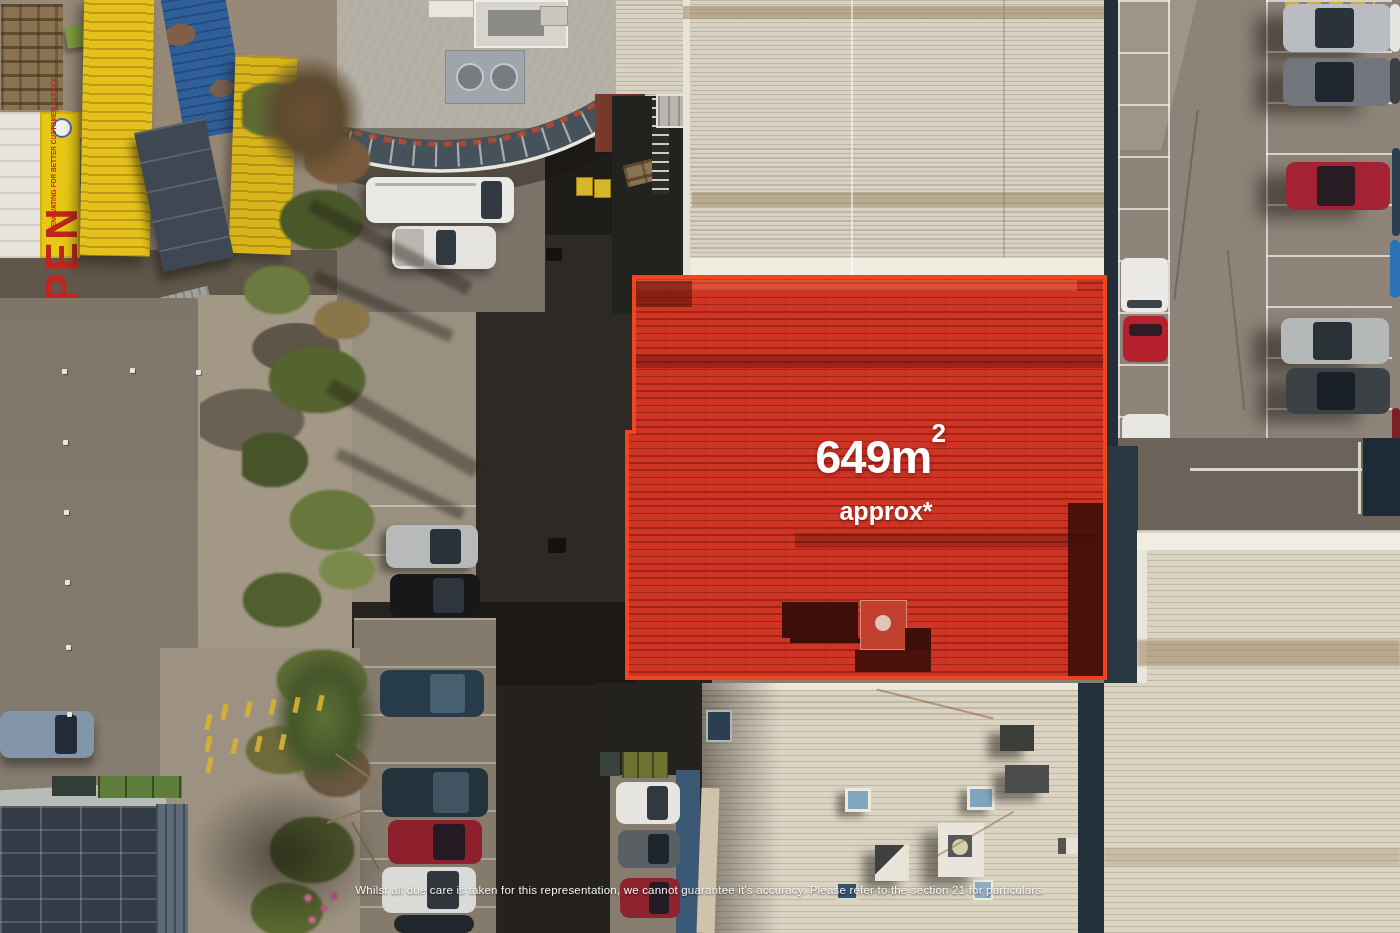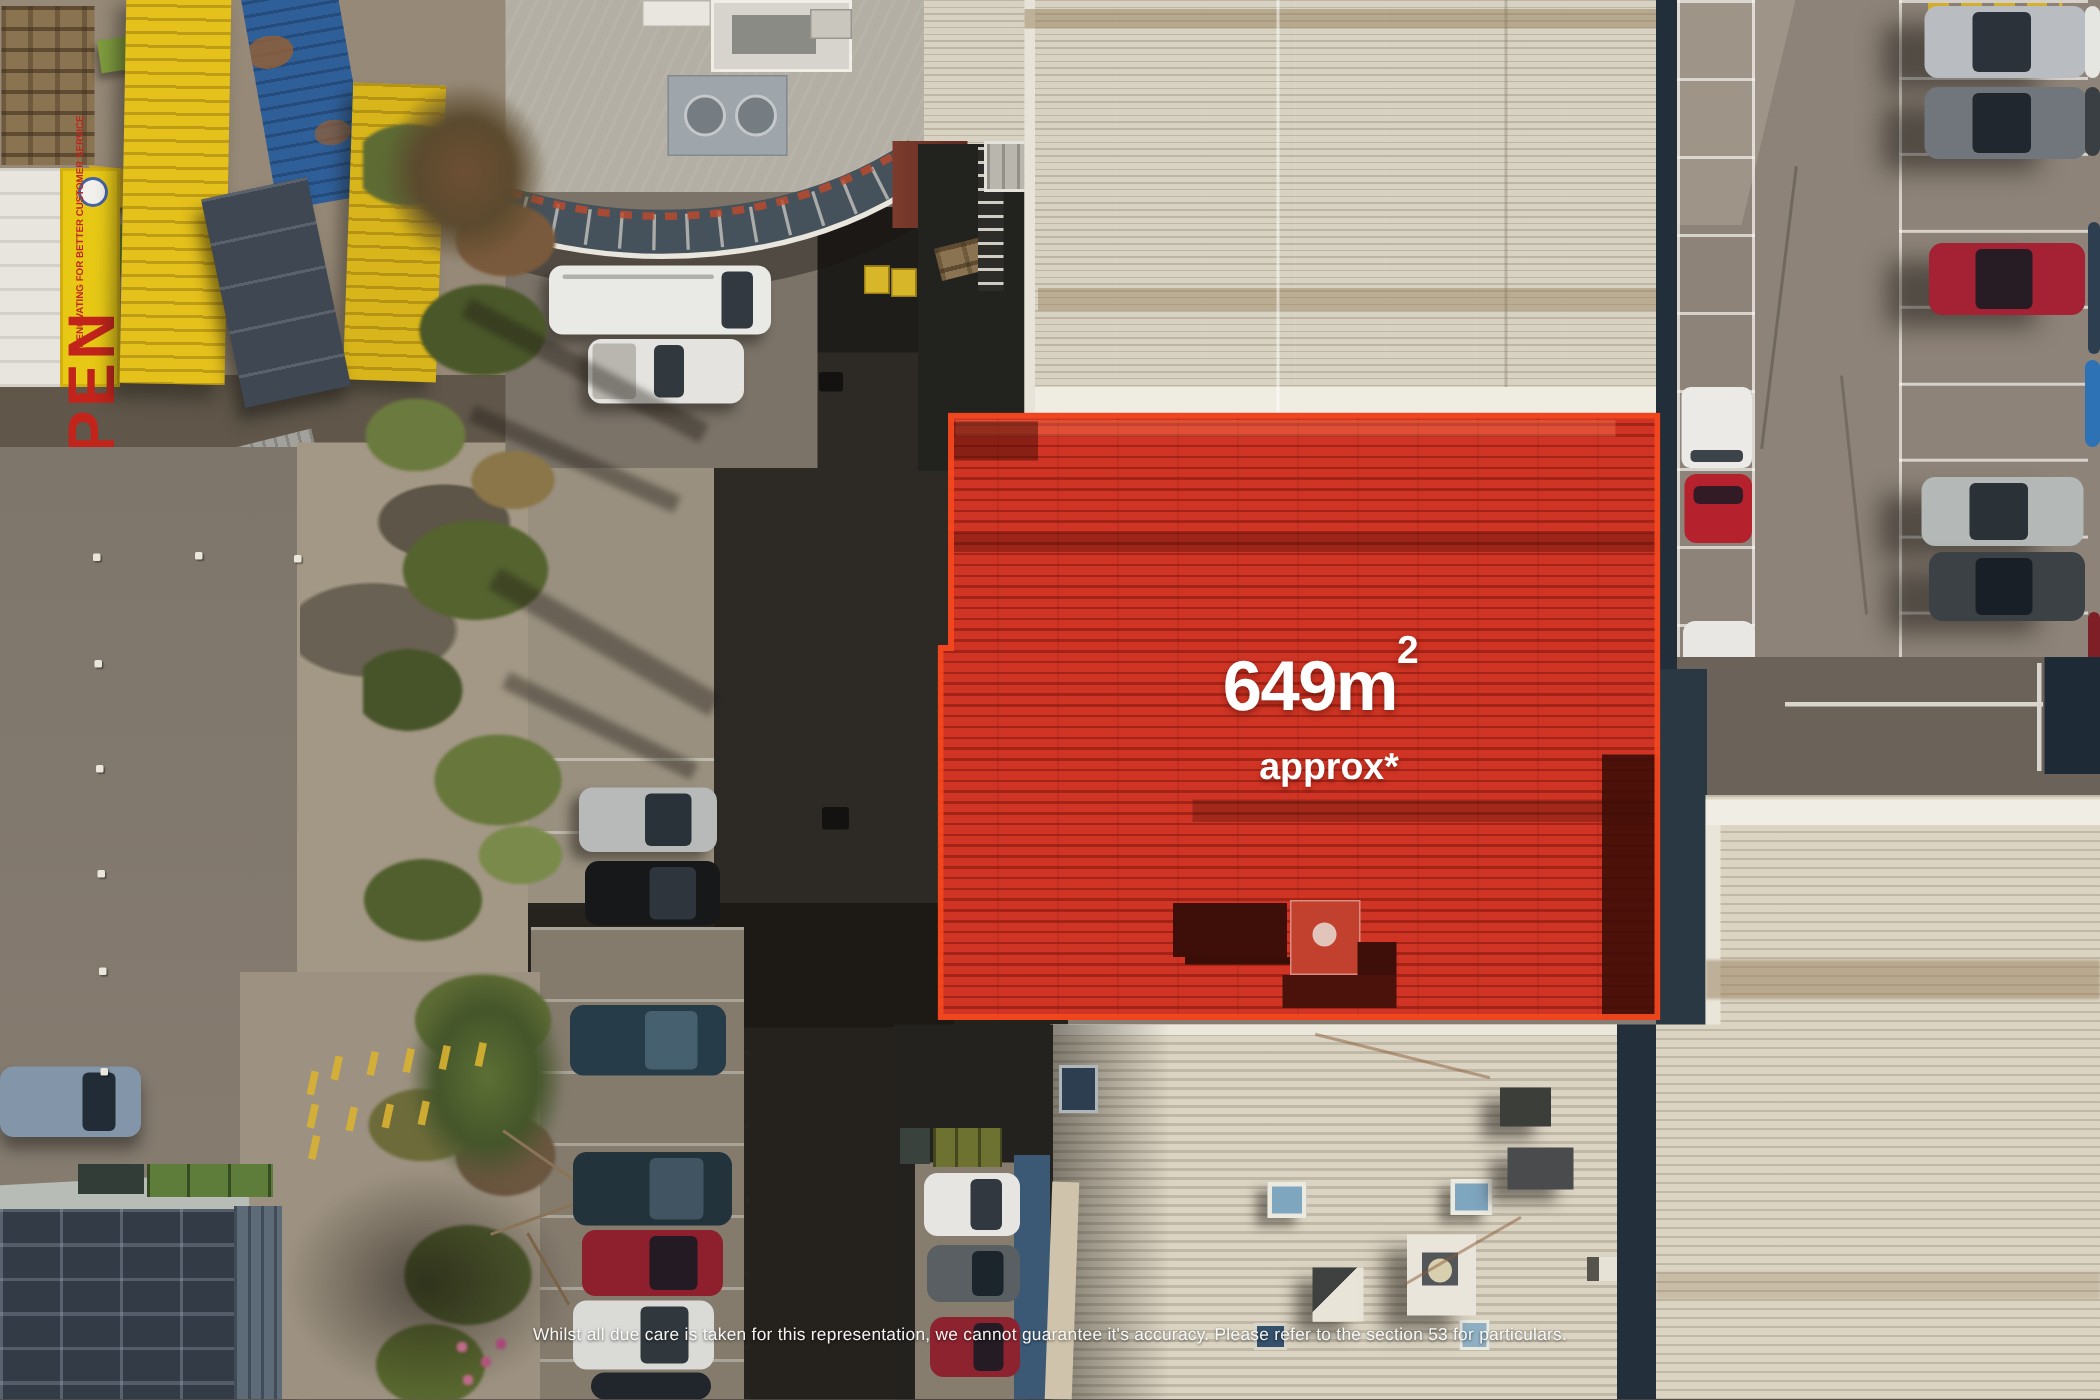--- a/index.html
+++ b/index.html
@@ -354,15 +354,15 @@
     <svg class="abs" style="left:0;top:0;width:482px;height:405px;" viewBox="0 0 482 405">
       <polygon points="9,2 480,2 480,403 2,403 2,157 9,157" fill="none" stroke="#f2481f" stroke-width="4" opacity=".95"></polygon>
     </svg>
 
     <div class="abs" id="area-label" style="left:0;top:158px;width:100%;padding-left:28px;box-sizing:border-box;">
       <span class="big"><span>649m</span><sup>2</sup></span>
     </div>
     <div class="abs" id="approx-label" style="left:0;top:222px;width:100%;padding-left:40px;box-sizing:border-box;">approx*</div>
   </div>
 
-  <div class="abs" id="disclaimer" style="left:0;right:0;top:884px;z-index:90;">Whilst all due care is taken for this representation, we cannot guarantee it's accuracy. Please refer to the section 53 for particulars.</div>
+  <div class="abs" id="disclaimer" style="left:0;right:0;top:884px;z-index:90;">Whilst all due care is taken for this representation, we cannot guarantee it's accuracy. Please refer to the section 21 for particulars.</div>
 
 </div>
 
 </body></html>

